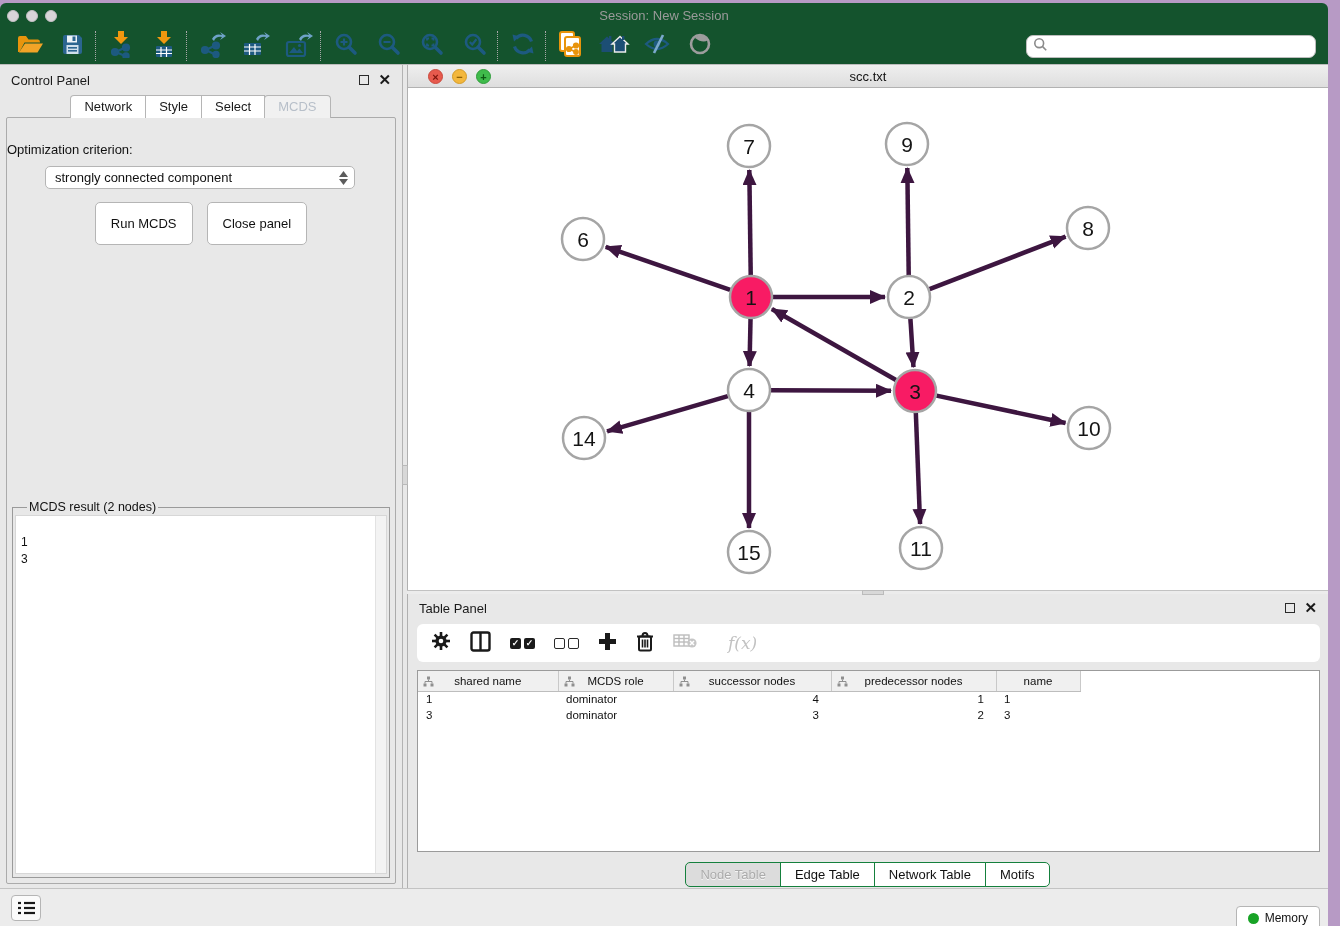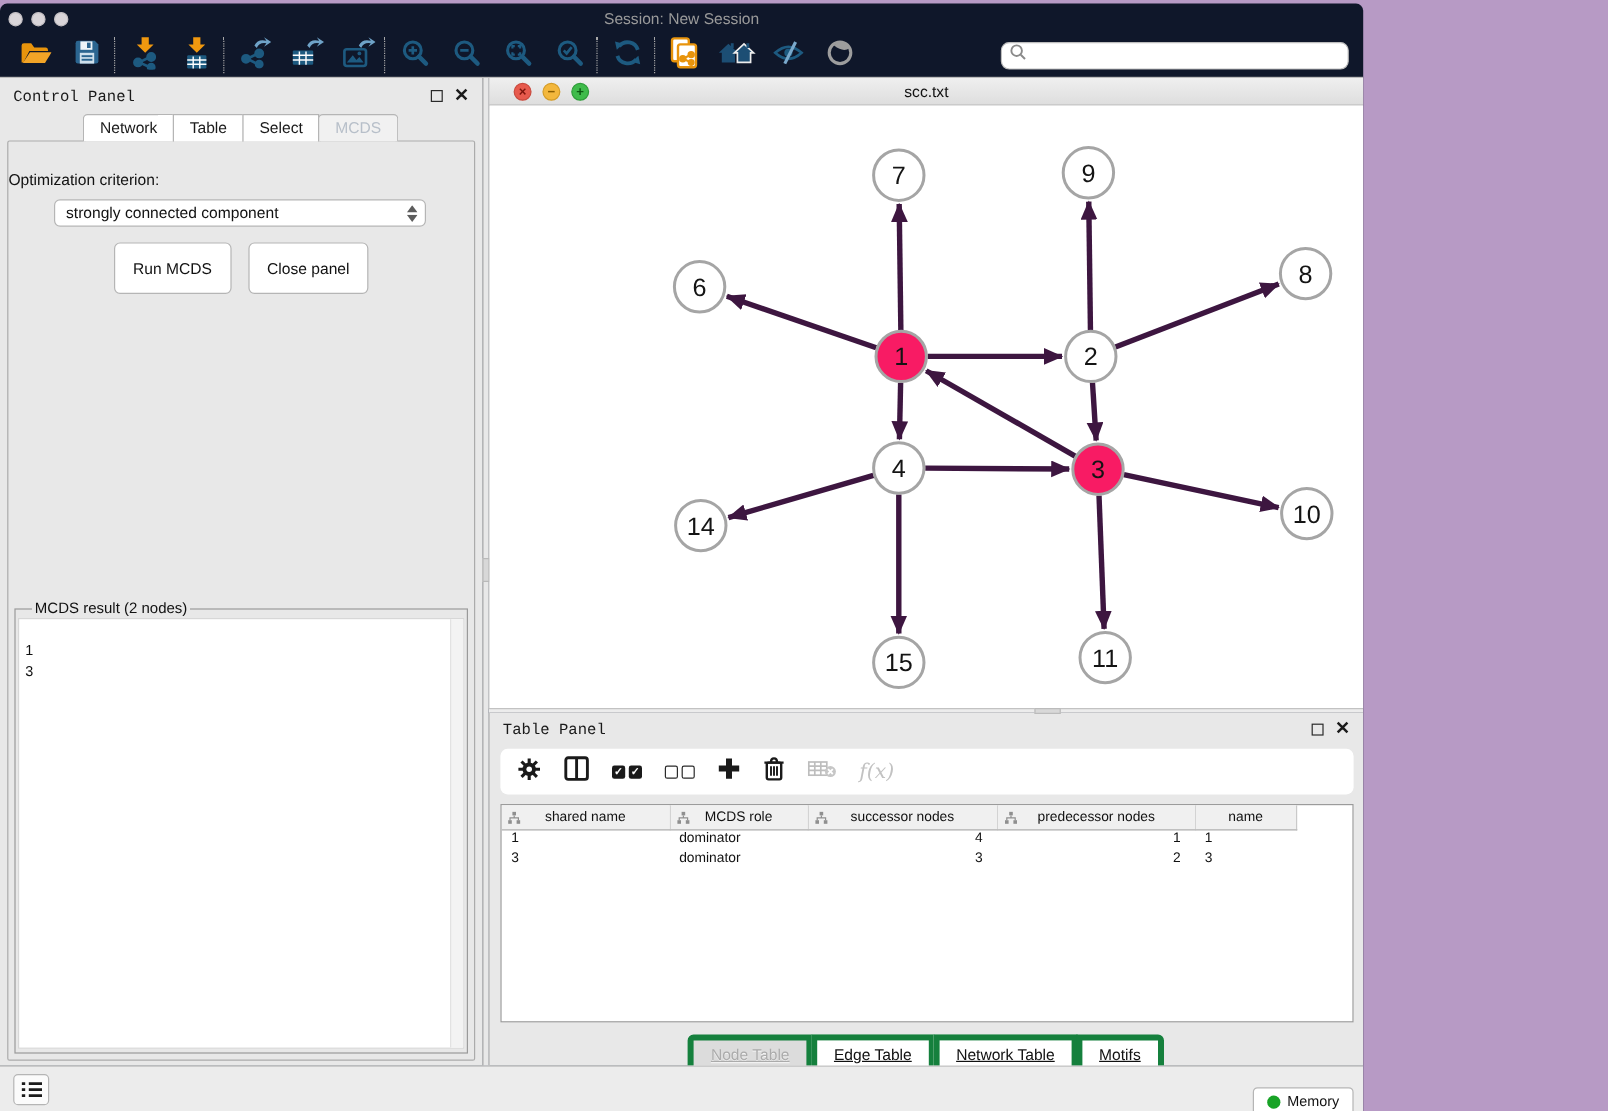--- a/index.html
+++ b/index.html
@@ -1,20 +1,20 @@
 <!DOCTYPE html>
 <html><head>
 <meta charset="utf-8">
 <style>
   * { box-sizing:border-box; margin:0; padding:0; }
   html,body { width:1340px; height:926px; }
   body { background:#b79ac5; font-family:"Liberation Sans", sans-serif; position:relative; overflow:hidden; }
 
-  .window { position:absolute; top:3px; left:0; width:1136px; height:923px;
-            background:#0f172a; border-radius:6px 6px 0 0; display:flex; flex-direction:column; overflow:hidden; }
+  .window { position:absolute; top:3px; left:0; width:1328px; height:923px;
+            background:#14532d; border-radius:6px 6px 0 0; display:flex; flex-direction:column; overflow:hidden; }
 
   
   .titlebar { height:25px; position:relative; display:flex; align-items:center; flex:none; }
   .traffic-inactive { position:absolute; left:7px; top:7px; display:flex; gap:7px; }
   .traffic-inactive .dot { width:12px; height:12px; border-radius:50%; background:#d9d5d9; border:1px solid #c3bfc3; }
   .title-text { margin:0 auto; color:#9a9a9a; font-size:13px; }
 
   
   .toolbar { height:37px; flex:none; display:flex; align-items:center; padding:0 8px; border-bottom:1px solid #bcbcbc; }
   .tb-btn { width:43px; height:32px; display:flex; align-items:center; justify-content:center; flex:none; }
@@ -22,21 +22,21 @@
   .tb-search { margin-left:auto; margin-right:4px; width:290px; height:23px; background:#fff; border:1px solid #bdbdbd;
                border-radius:7px; display:flex; align-items:center; padding:0 6px; gap:4px; }
   .tb-search input { border:none; outline:none; flex:1; font-size:12px; background:transparent; }
 
   
   .content { flex:1; display:flex; min-height:0; }
 
   
   .control-panel { width:402px; flex:none; display:flex; flex-direction:column; background:#e8e8e8; }
   .cp-header { height:30px; flex:none; display:flex; align-items:center; padding:0 11px; }
-  .panel-title { font-size:13px; color:#1a1a1a;font-family:Liberation Mono, monospace; }
+  .panel-title { font-size:13px; color:#1a1a1a; }
   .win-btns { margin-left:auto; display:flex; align-items:center; gap:9px; }
   .win-sq { width:10px; height:10px; border:1.6px solid #2a2a2a; display:inline-block; }
   .win-x { font-size:15px; font-weight:bold; color:#1a1a1a; line-height:10px; }
 
   .cp-tabs { display:flex; justify-content:center; flex:none; position:relative; z-index:2; }
   .tab { border:1px solid #b5b5b5; border-bottom:none; background:#fff; font-size:13px; padding:3px 13px 4px; margin-left:-1px; color:#1a1a1a; }
   .tab.first { border-radius:4px 0 0 0; }
   .tab.last { border-radius:0 4px 0 0; }
   .tab.active { background:#f1f1f1; color:#b7bfc9; border-radius:4px 4px 0 0; }
 
@@ -83,38 +83,38 @@
                 align-items:center; gap:19px; padding:0 14px; }
   .tp-table-wrap { margin:8px 8px 0 9px; flex:none; background:#fff; border:1px solid #9b9b9b; height:182px; overflow:hidden; }
   table.node-table { border-collapse:collapse; table-layout:fixed; }
   table.node-table th { background:#f0f0f0; border-right:1px solid #c9c9c9; border-bottom:1px solid #bdbdbd;
                         font-weight:normal; font-size:11.5px; height:20px; position:relative; color:#111; }
   table.node-table th .th-ic { position:absolute; left:5px; top:5px; }
   table.node-table td { font-size:11.5px; height:16px; padding:0 8px; color:#111; }
   td.al { text-align:left; } td.ar { text-align:right; padding-right:12px !important; }
 
   .tp-tabs { margin:10px 0 6px; display:flex; justify-content:center; flex:none; }
-  .seg { border:5px solid #15803d; margin-left:-1px; padding:4px 14px; background:#fff; font-size:13px; color:#111;text-decoration:underline; }
+  .seg { border:1px solid #15803d; margin-left:-1px; padding:4px 14px; background:#fff; font-size:13px; color:#111; }
   .seg.first { border-radius:5px 0 0 5px; }
   .seg.last { border-radius:0 5px 5px 0; }
   .seg.active { background:#dcdcdc; color:#ababab; text-shadow:0 1px 0 #f6f6f6; }
 
   
   .status-bar { height:38px; flex:none; background:#ececec; border-top:1px solid #c3c3c3; display:flex; align-items:center; padding:0 8px; }
   .list-btn { width:30px; height:26px; background:#fbfbfb; border:1px solid #b5b5b5; border-radius:4px;
               display:flex; align-items:center; justify-content:center; margin-left:3px; }
   .memory-btn { margin-left:auto; height:25px; background:#fff; border:1px solid #b5b5b5; border-radius:4px;
                 display:flex; align-items:center; gap:6px; padding:0 11px; font-size:12px; color:#111;margin-top:21px; }
   .mem-dot { width:11px; height:11px; border-radius:50%; background:#18a326; }
 
   .cbx { width:11px; height:11px; border-radius:2px; display:inline-block; }
   .cbx.checked { background:#1a1a1a; color:#fff; font-size:9px; font-weight:bold; line-height:11px; text-align:center; }
   .cbx.un { border:1.8px solid #2a2a2a; background:#fff; }
   .cb-pair { display:flex; gap:3px; align-items:center; }
-  .fx { font-family:"DejaVu Serif", serif; font-style:italic; font-size:17px; color:#c2c2c2; }
+  .fx { font-family:"DejaVu Serif", serif; font-style:italic; font-size:17px; color:#c2c2c2;margin-left:12px; }
 </style>
 </head>
 <body>
 
 <div class="window">
 
   <div class="titlebar">
     <div class="traffic-inactive">
       <span class="dot"></span>
       <span class="dot"></span>
@@ -288,21 +288,21 @@
     <div class="control-panel">
       <div class="cp-header">
         <span class="panel-title">Control Panel</span>
         <span class="win-btns">
           <span class="win-sq"></span>
           <span class="win-x">✕</span>
         </span>
       </div>
       <div class="cp-tabs">
         <span class="tab first">Network</span>
-        <span class="tab">Table</span>
+        <span class="tab">Style</span>
         <span class="tab">Select</span>
         <span class="tab last active">MCDS</span>
       </div>
       <div class="cp-content">
         <div class="opt-label">Optimization criterion:</div>
         <div class="combo">
           <span>strongly connected component</span>
           <span class="combo-stepper">
             <svg width="9" height="6">
                 <polygon points="4.5,0 9,6 0,6" fill="#5c5c5c"></polygon>

